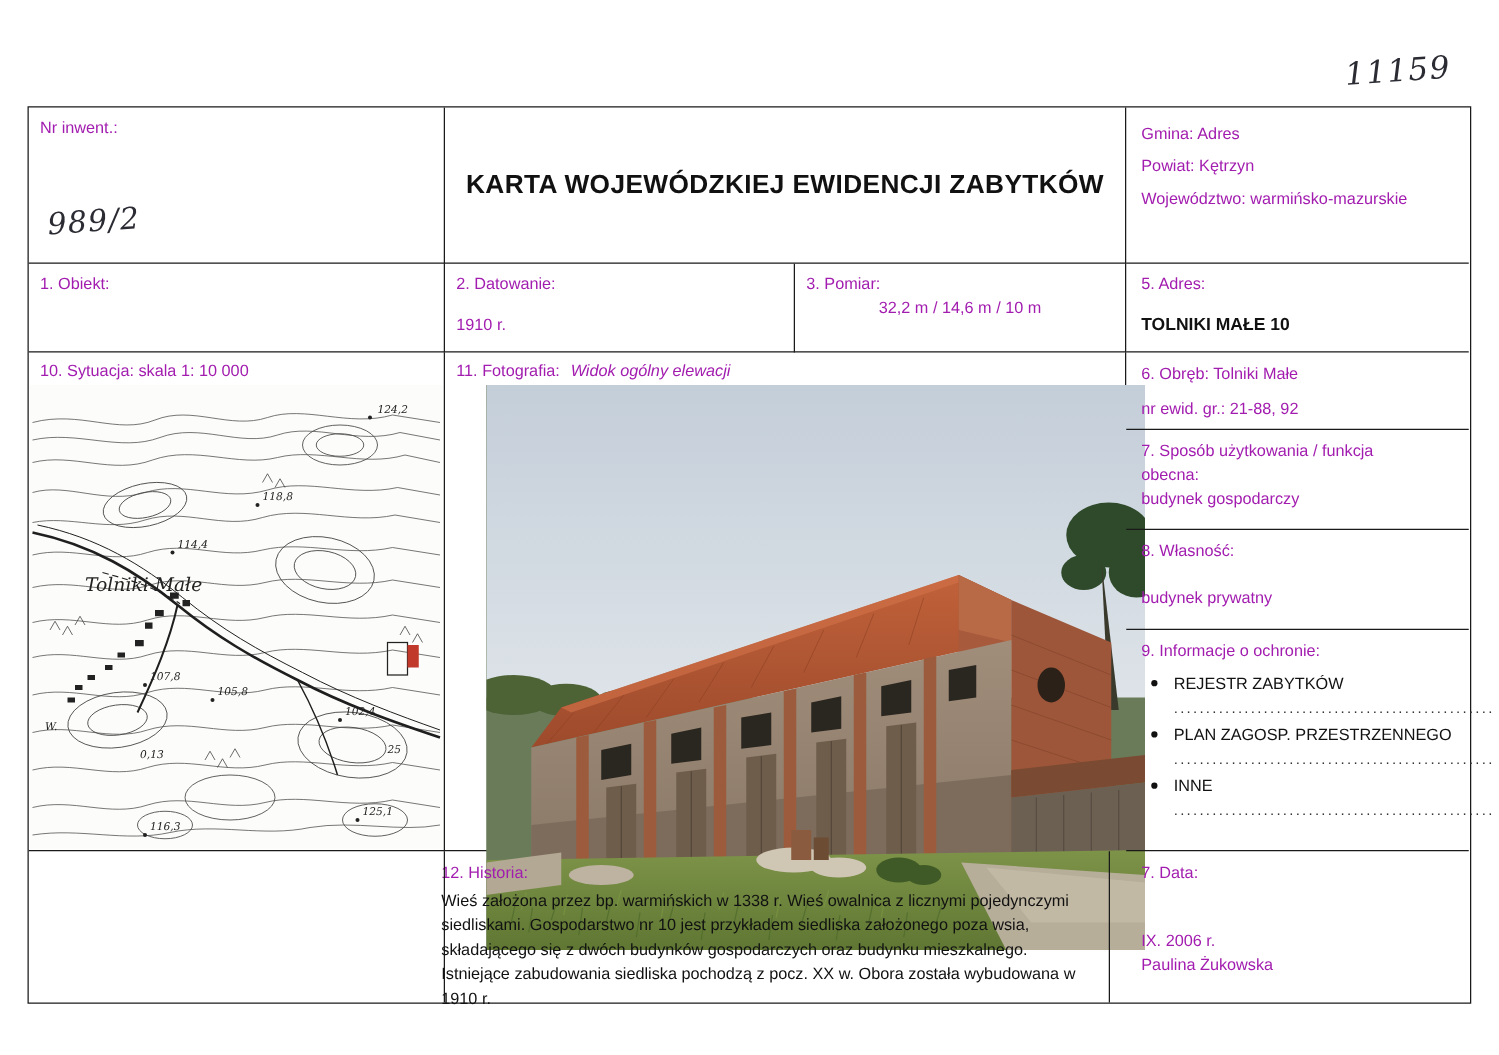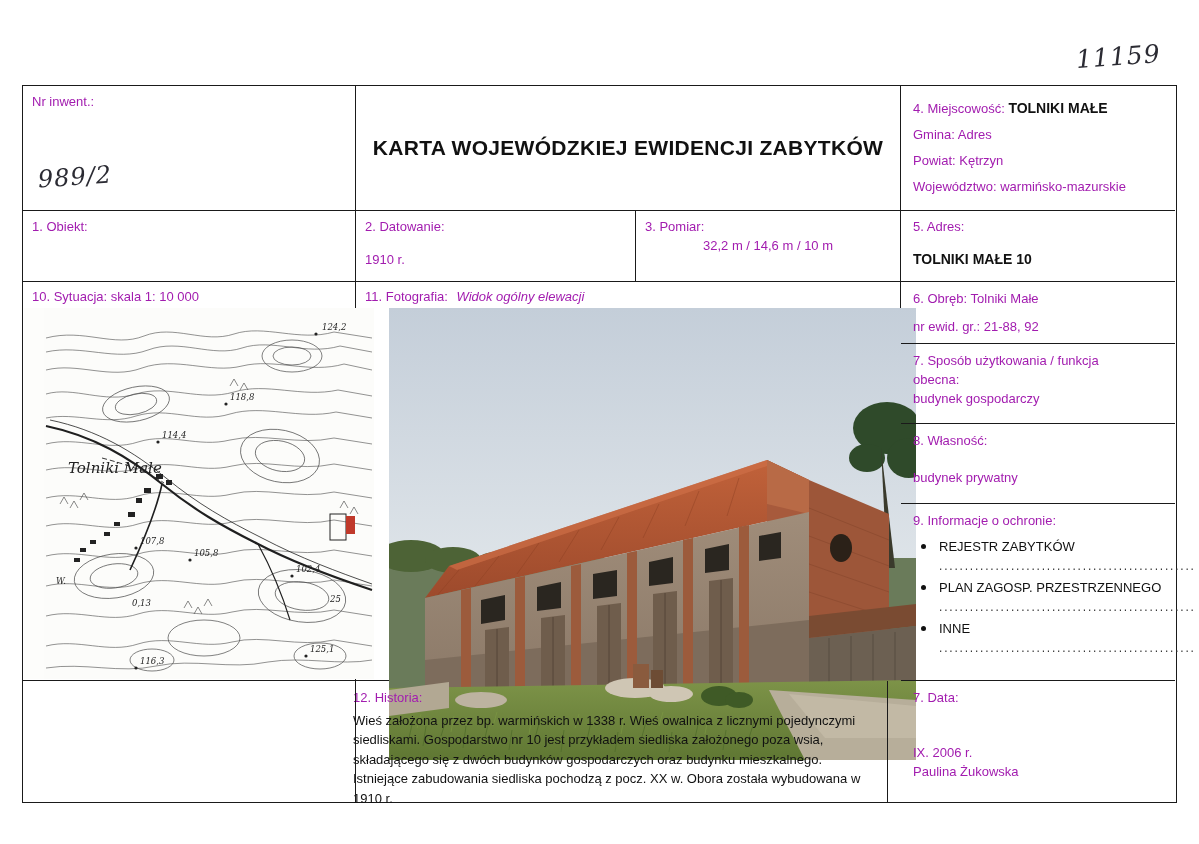--- a/index.html
+++ b/index.html
@@ -85,21 +85,20 @@
   }
 
   .kv-line { margin-bottom: 7px; }
   .kv-line:last-child { margin-bottom: 0; }
 
   
   .map-box {
     position: absolute;
     background: #fdfdfb;
     overflow: hidden;
-    padding-left: 20px;
   }
   .map-svg { display: block; }
   .map-label {
     position: absolute;
     font-family: "DejaVu Serif", serif;
     font-style: italic;
     font-size: 15px;
     color: #222;
   }
 
@@ -157,24 +156,20 @@
       <div style="margin-top:48px;">
         <span class="handwritten-inv">989/2</span>
       </div>
     </div>
 
     <div class="cell bb br title-cell" style="left:333px; top:0; width:545px; height:125px;">
       <div class="title-text">KARTA WOJEWÓDZKIEJ EWIDENCJI ZABYTKÓW</div>
     </div>
 
     <div class="cell bb" style="left:878px; top:0; width:274px; height:125px; padding:12px 12px;">
-      <div class="kv-line">
-        <span class="lbl">4. Miejscowość:</span>
-        <span class="val-bold">TOLNIKI MAŁE</span>
-      </div>
       <div class="kv-line">
         <span class="lbl">Gmina:</span>
         <span class="lbl">Adres</span>
       </div>
       <div class="kv-line">
         <span class="lbl">Powiat:</span>
         <span class="lbl">Kętrzyn</span>
       </div>
       <div class="kv-line">
         <span class="lbl">Województwo:</span>

